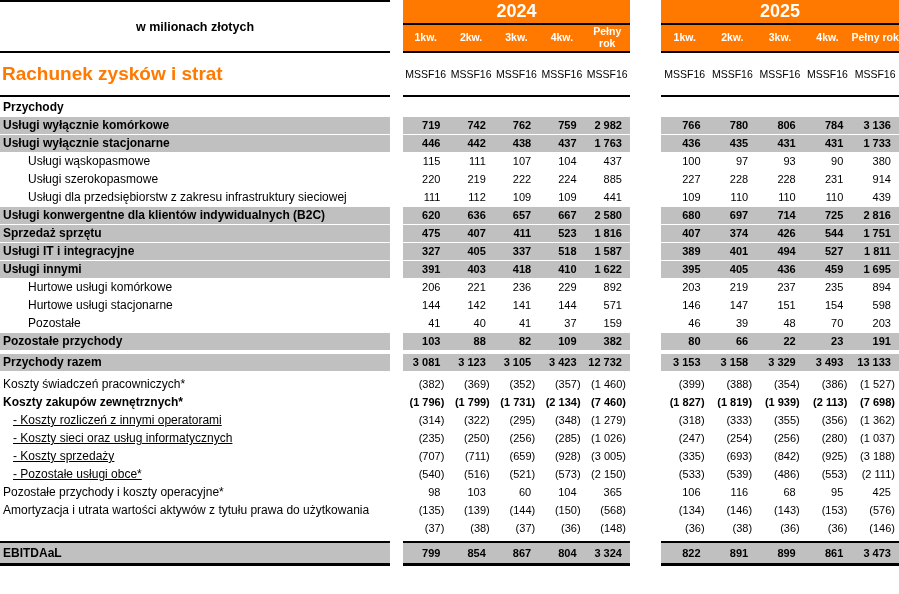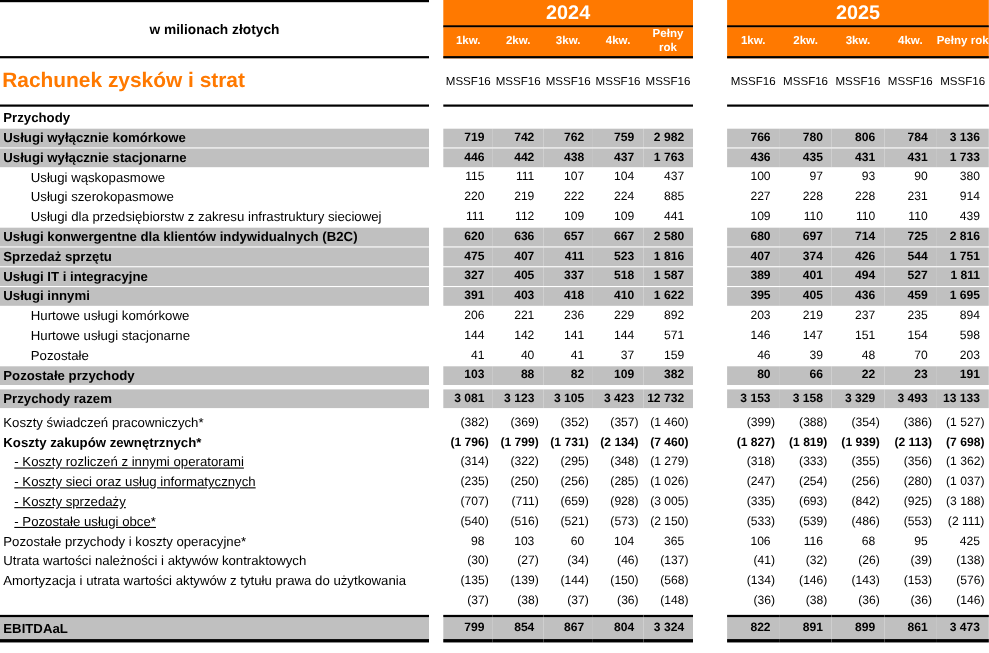--- a/index.html
+++ b/index.html
@@ -372,33 +372,20 @@
         <div class="cell val" style="grid-column: 5;">60</div>
         <div class="cell val" style="grid-column: 6;">104</div>
         <div class="cell val" style="grid-column: 7;">365</div>
         <div class="cell val" style="grid-column: 9;">106</div>
         <div class="cell val" style="grid-column: 10;">116</div>
         <div class="cell val" style="grid-column: 11;">68</div>
         <div class="cell val" style="grid-column: 12;">95</div>
         <div class="cell val" style="grid-column: 13;">425</div>
       </div>
       <div class="row plain">
-        <div class="cell label">Utrata wartości należności i aktywów kontraktowych</div>
-        <div class="cell val neg" style="grid-column: 3;">(30)</div>
-        <div class="cell val neg" style="grid-column: 4;">(27)</div>
-        <div class="cell val neg" style="grid-column: 5;">(34)</div>
-        <div class="cell val neg" style="grid-column: 6;">(46)</div>
-        <div class="cell val neg" style="grid-column: 7;">(137)</div>
-        <div class="cell val neg" style="grid-column: 9;">(41)</div>
-        <div class="cell val neg" style="grid-column: 10;">(32)</div>
-        <div class="cell val neg" style="grid-column: 11;">(26)</div>
-        <div class="cell val neg" style="grid-column: 12;">(39)</div>
-        <div class="cell val neg" style="grid-column: 13;">(138)</div>
-      </div>
-      <div class="row plain">
         <div class="cell label">Amortyzacja i utrata wartości aktywów z tytułu prawa do użytkowania</div>
         <div class="cell val neg" style="grid-column: 3;">(135)</div>
         <div class="cell val neg" style="grid-column: 4;">(139)</div>
         <div class="cell val neg" style="grid-column: 5;">(144)</div>
         <div class="cell val neg" style="grid-column: 6;">(150)</div>
         <div class="cell val neg" style="grid-column: 7;">(568)</div>
         <div class="cell val neg" style="grid-column: 9;">(134)</div>
         <div class="cell val neg" style="grid-column: 10;">(146)</div>
         <div class="cell val neg" style="grid-column: 11;">(143)</div>
         <div class="cell val neg" style="grid-column: 12;">(153)</div>

